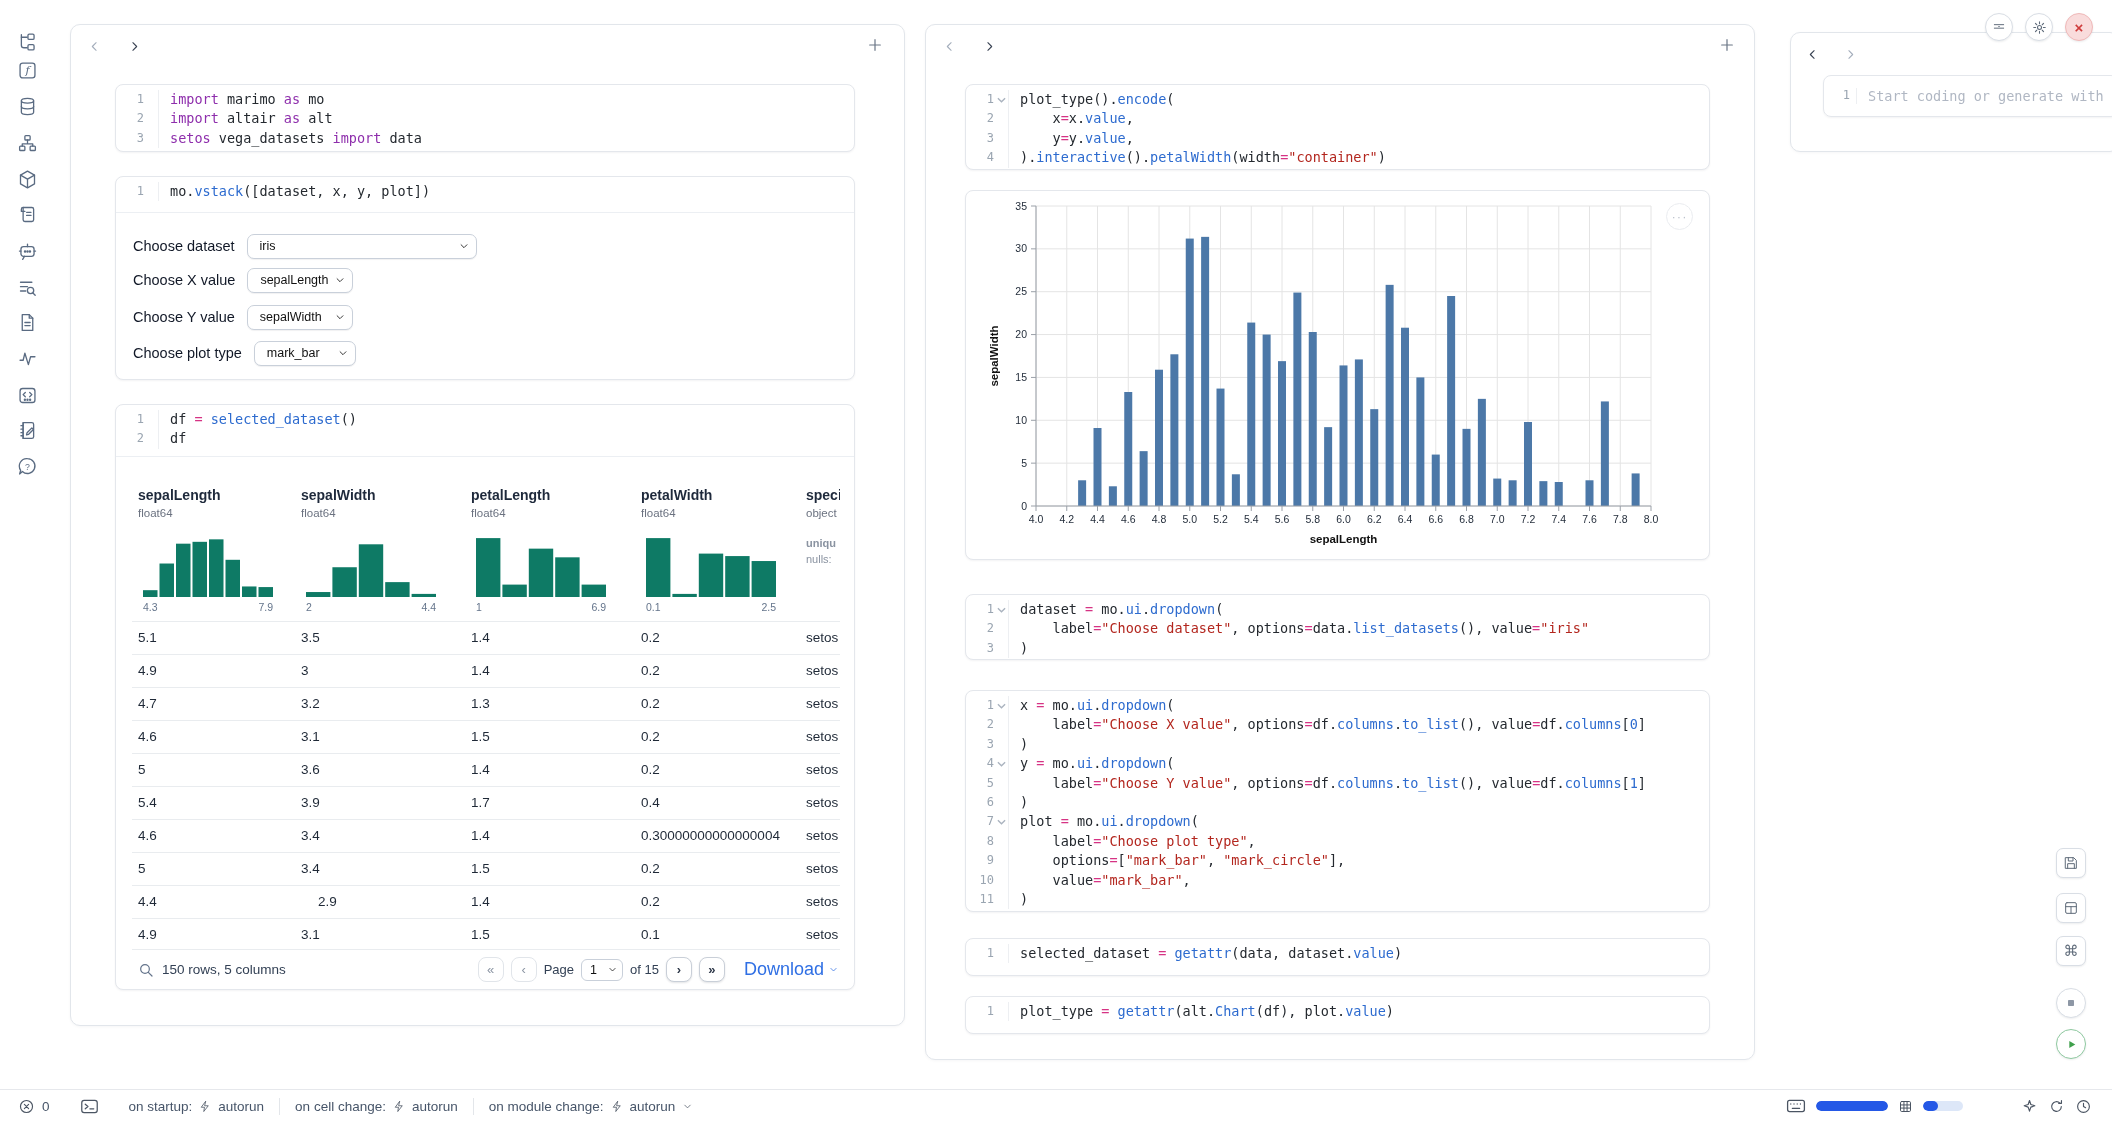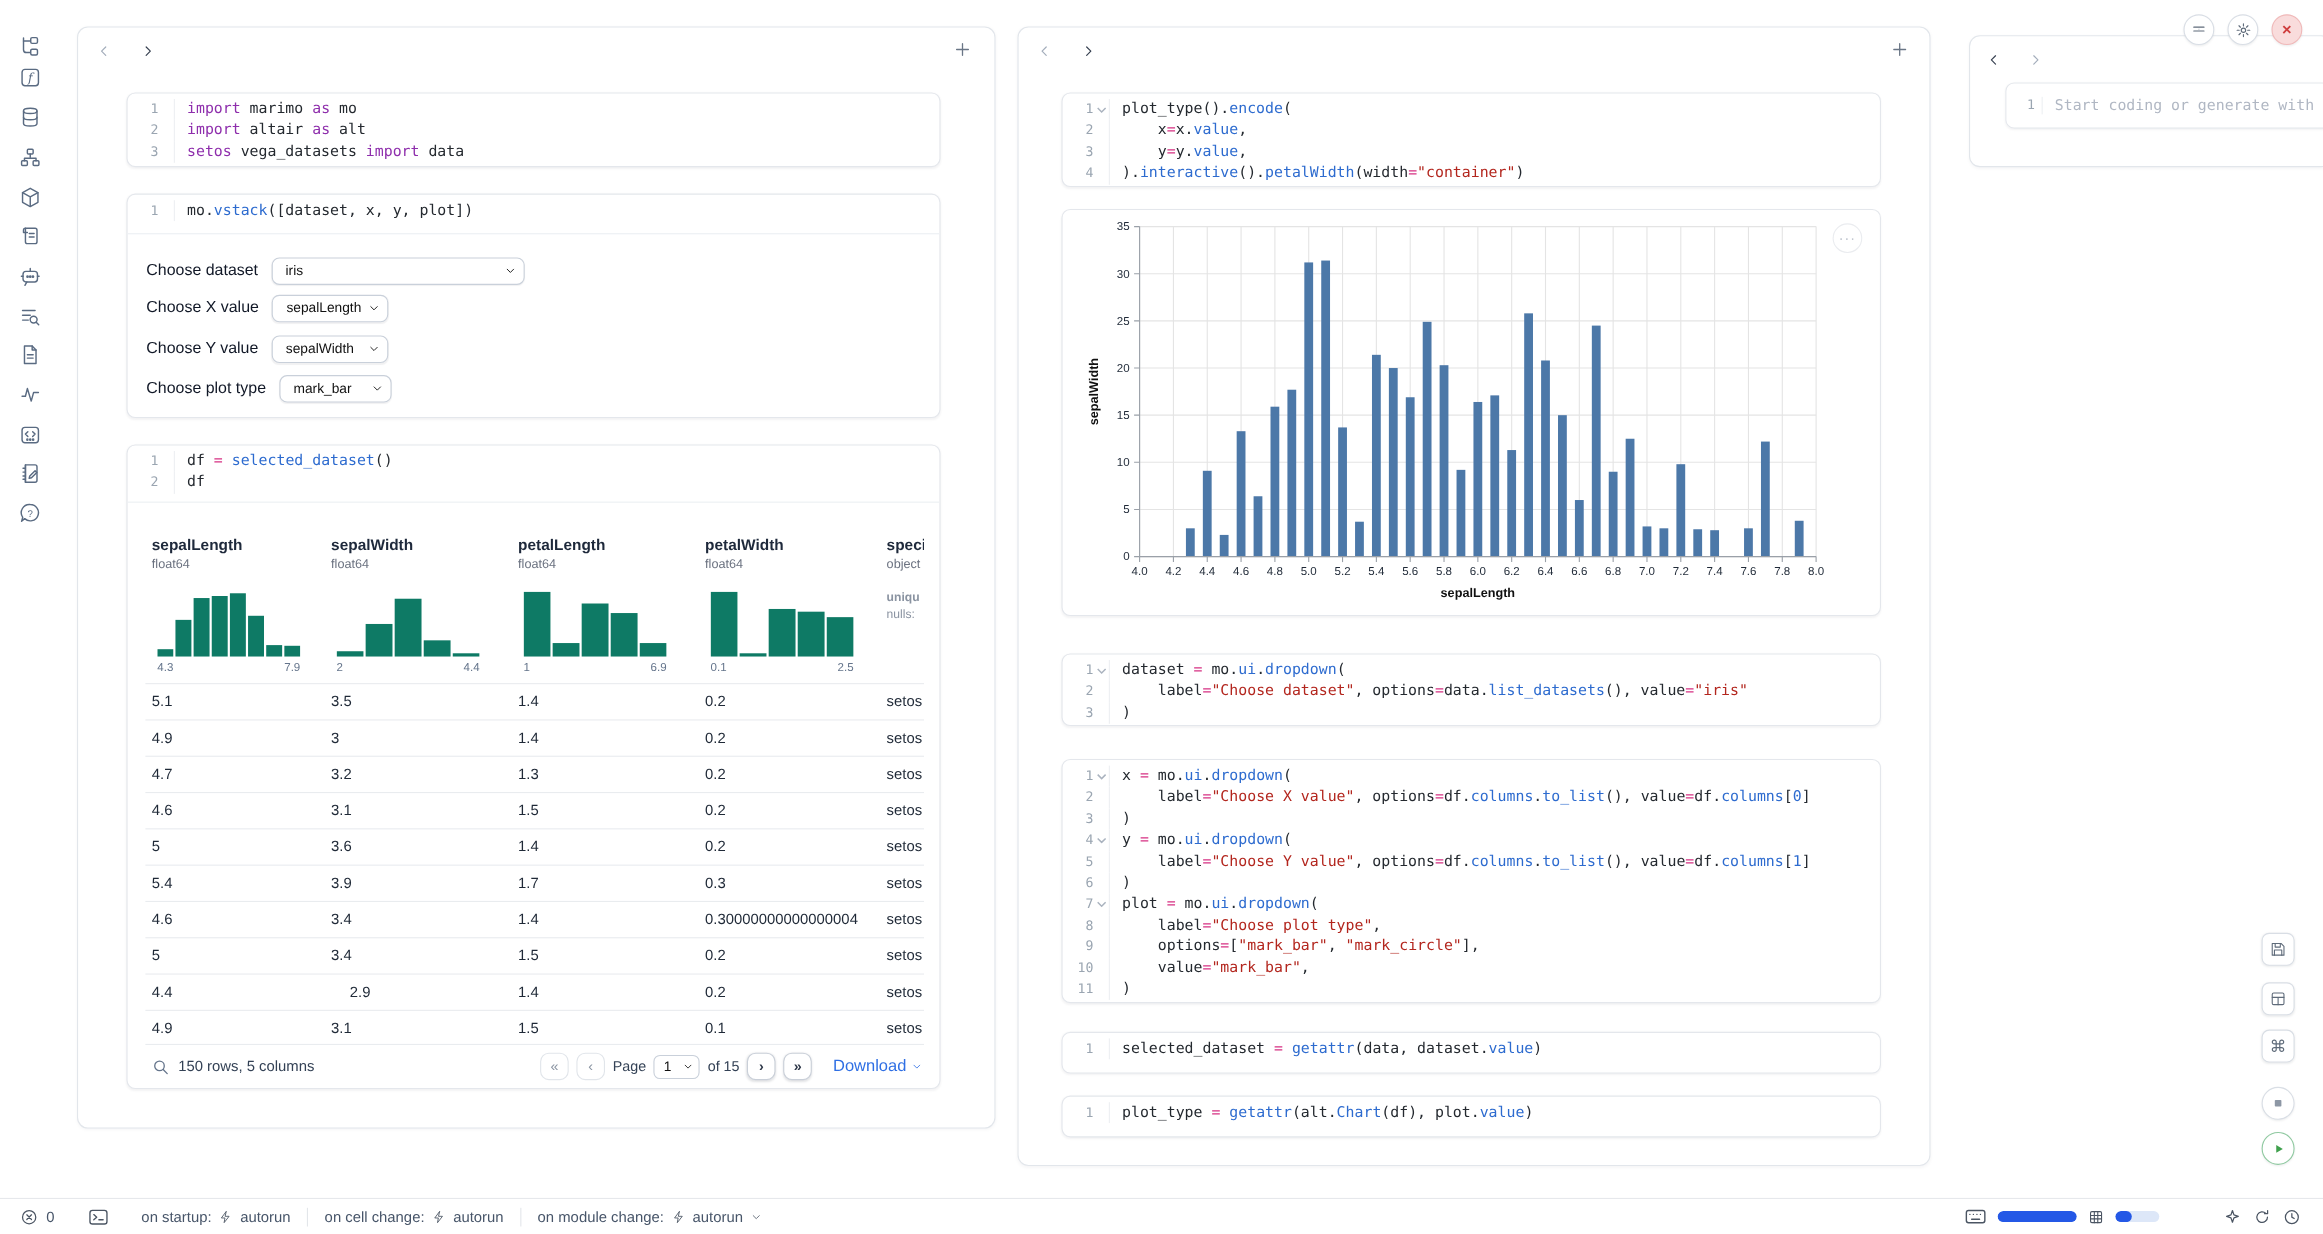--- a/index.html
+++ b/index.html
@@ -60,21 +60,21 @@
            display:flex; align-items:center; }
   .tfoot-summary { font-size:13.5px; color:#334155; margin-left:30px; }
   .pg { display:flex; align-items:center; gap:7px; margin-left:auto; margin-right:2px; }
   .pg-btn { width:26px; height:25px; border:1px solid #e1e5ea; border-radius:8px; background:#fff;
             display:flex; align-items:center; justify-content:center; font-size:13px; color:#8b95a3; cursor:pointer; }
   .pg-btn.raised { border-color:#c9cfd8; box-shadow:0 1px 2px rgba(16,24,40,.12); color:#2d3748; font-weight:bold; }
   .pg-text { font-size:13px; color:#334155; }
   .pg-select { height:22px; width:42px; border:1px solid #c9d0da; border-radius:6px; display:flex; align-items:center;
                justify-content:space-between; padding:0 5px 0 8px; font-size:12.5px; color:#111; cursor:pointer; }
   .pg-select svg { stroke:#111; stroke-width:2; fill:none; stroke-linecap:round; stroke-linejoin:round; }
-  .download { display:flex; align-items:center; gap:5px; font-size:15px; color:#2f6fe4; margin-left:12px; cursor:pointer; }
+  .download { display:flex; align-items:center; gap:5px; font-size:18px; color:#2f6fe4; margin-left:12px; cursor:pointer; }
   .download svg { stroke:#2f6fe4; stroke-width:2; fill:none; stroke-linecap:round; stroke-linejoin:round; }
 
   
   #chart-box { position:absolute; left:965px; top:190px; width:745px; height:370px; background:#fff;
                border:1px solid #e4e7ec; border-radius:8px; box-shadow:0 1px 2px rgba(16,24,40,.05); }
   #chart-more { position:absolute; right:16px; top:12px; width:27px; height:27px; border:1px solid #e8eaee;
                 border-radius:50%; color:#b6bdc8; font-size:13px; letter-spacing:1px; display:flex;
                 align-items:center; justify-content:center; background:#fff; cursor:pointer; opacity:.9; }
 
   
@@ -382,21 +382,21 @@
             <span class="tcell" style="left: 6px;">5</span>
             <span class="tcell" style="left: 169px;">3.6</span>
             <span class="tcell" style="left: 339px;">1.4</span>
             <span class="tcell" style="left: 509px;">0.2</span>
             <span class="tcell" style="left: 674px;">setos</span>
           </div>
           <div class="trow" style="top: 325px;">
             <span class="tcell" style="left: 6px;">5.4</span>
             <span class="tcell" style="left: 169px;">3.9</span>
             <span class="tcell" style="left: 339px;">1.7</span>
-            <span class="tcell" style="left: 509px;">0.3</span>
+            <span class="tcell" style="left: 509px;">0.4</span>
             <span class="tcell" style="left: 674px;">setos</span>
           </div>
           <div class="trow" style="top: 358px;">
             <span class="tcell" style="left: 6px;">4.6</span>
             <span class="tcell" style="left: 169px;">3.4</span>
             <span class="tcell" style="left: 339px;">1.4</span>
             <span class="tcell" style="left: 509px;">0.30000000000000004</span>
             <span class="tcell" style="left: 674px;">setos</span>
           </div>
           <div class="trow" style="top: 391px;">

